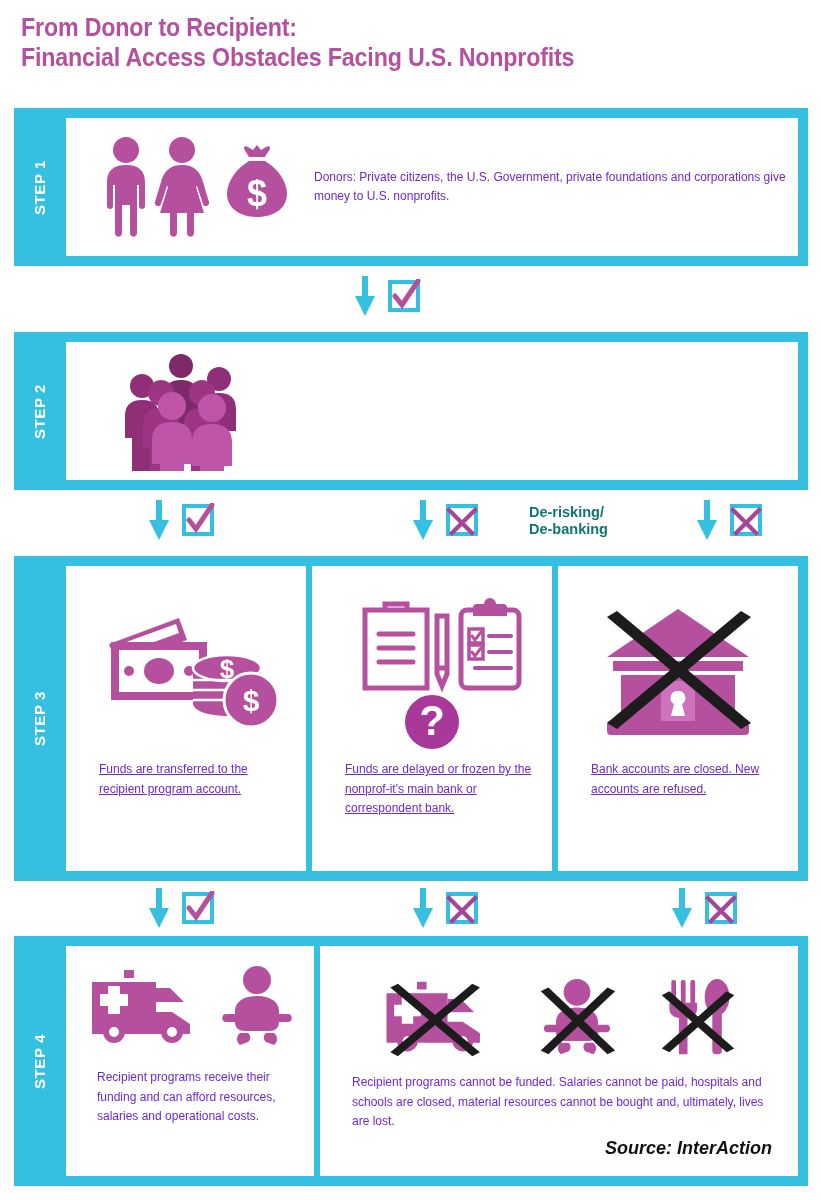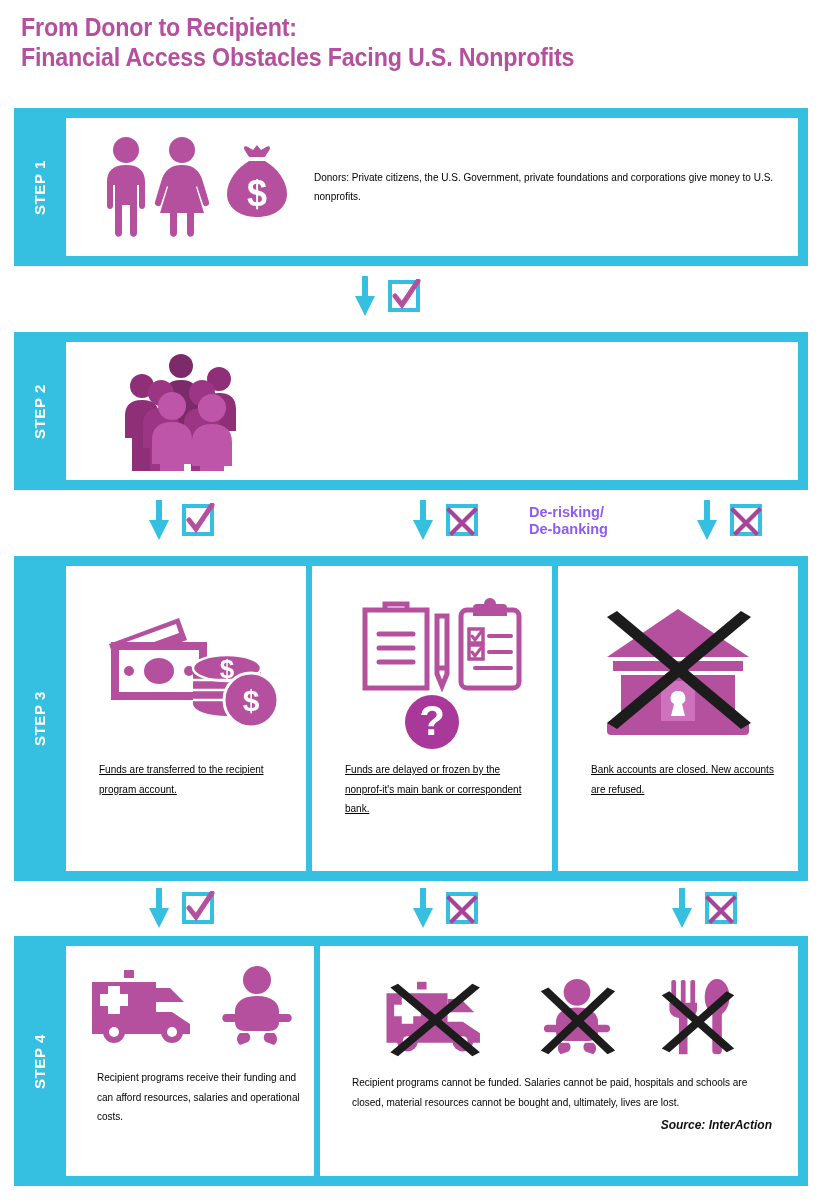--- a/index.html
+++ b/index.html
@@ -50,38 +50,38 @@
   .panel{
     background:#ffffff;
     position:relative;
     box-sizing:border-box;
     display:flex;
     flex-direction:column;
   }
 
   
   .bodytext{
-    color:#000000;
-    font-size:10px;
+    color:#6d28d9;
+    font-size:12px;
     line-height:19.5px;
   }
   .source{
-    font-style:italic;font-weight:bold;font-size:12px;color:#111;
+    font-style:italic;font-weight:bold;font-size:18px;color:#111;
     text-align:right;
   }
 
   
   .connrow{position:absolute;left:14px;width:794px;}
   .conn{
     position:absolute;top:0;
     display:flex;align-items:center;gap:9px;
   }
   .derisk{
     position:absolute;
-    color:#8b5cf6;font-weight:bold;font-size:14.5px;line-height:17px;
+    color:#0f766e;font-weight:bold;font-size:14.5px;line-height:17px;
     white-space:nowrap;
   }
 
   
   .s1row{display:flex;align-items:center;height:100%;padding-left:26px;}
   .s1icons{width:200px;flex:0 0 200px;display:flex;align-items:center;justify-content:center;}
   .s1text{margin-left:22px;}
 
   .s2row{display:flex;align-items:center;height:100%;padding-left:26px;}
   .s2icons{width:200px;flex:0 0 200px;display:flex;align-items:center;justify-content:center;}

